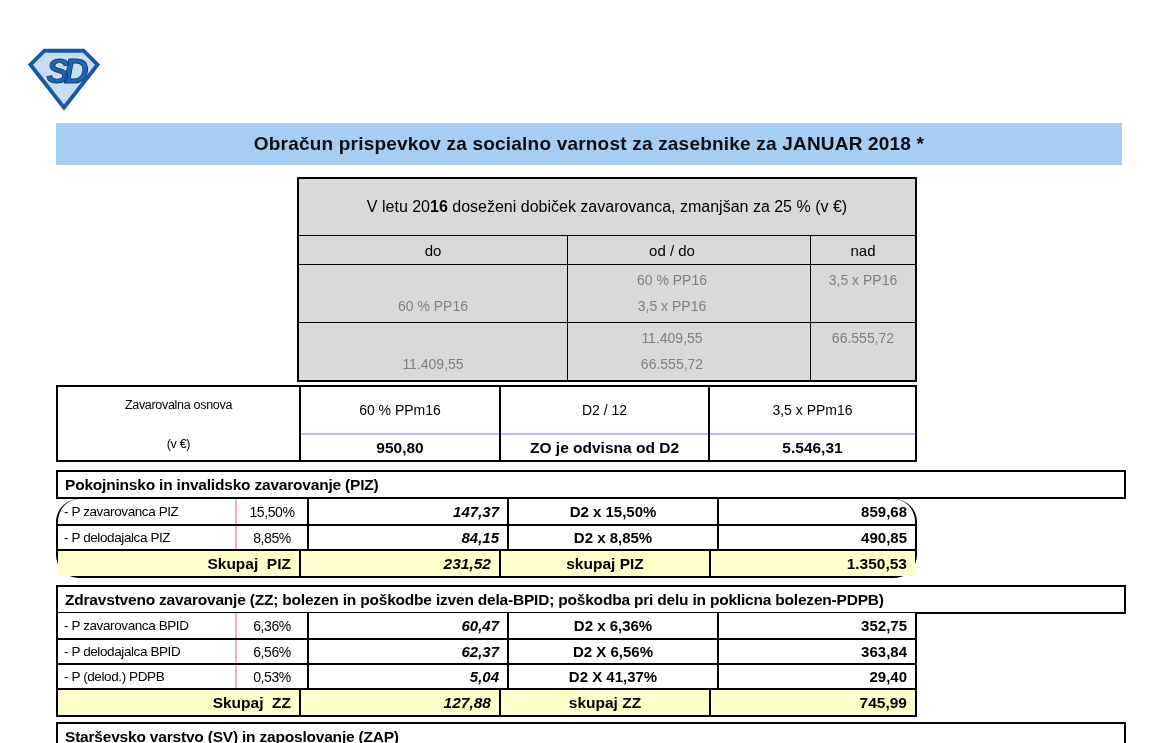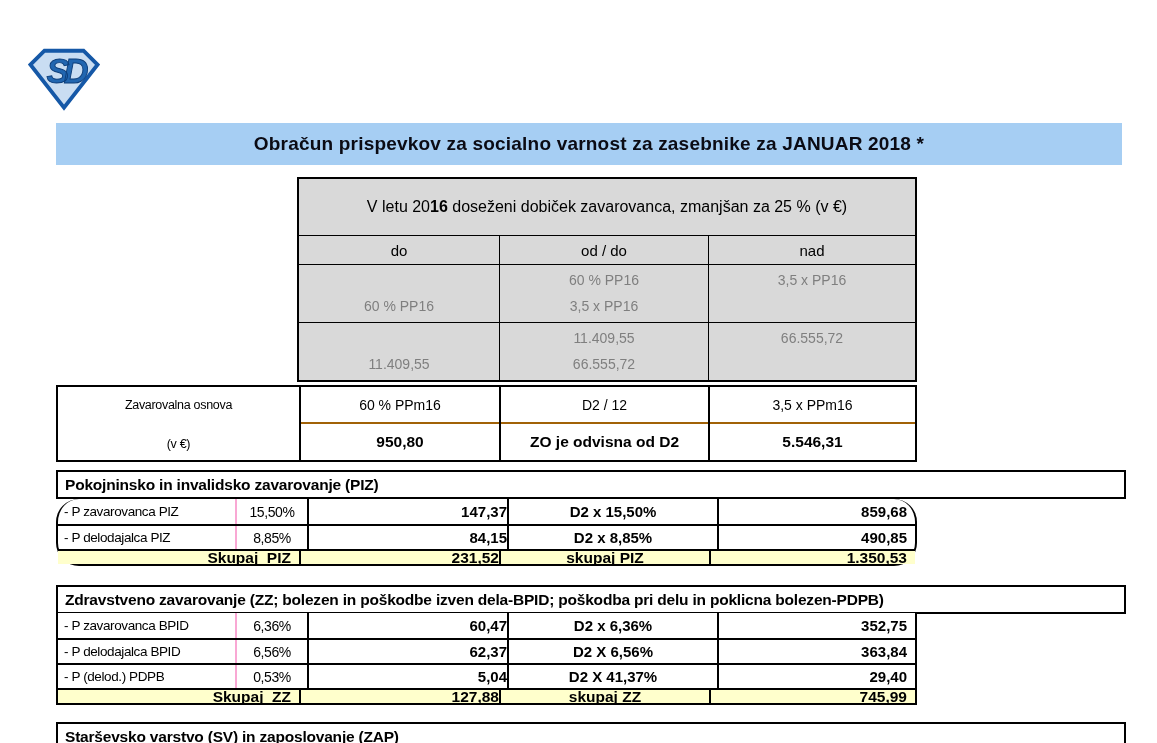--- a/index.html
+++ b/index.html
@@ -19,53 +19,53 @@
 
   .title-bar{position:absolute;left:56px;top:123px;width:1066px;height:42px;
     background:var(--title-bar-bg);display:flex;align-items:center;justify-content:center;}
   .title-bar span{font-size:19px;font-weight:bold;color:#0b0b14;letter-spacing:.2px;}
 
   
   .ut{position:absolute;left:297px;top:177px;width:620px;border:2px solid #000;background:var(--table-gray-bg);}
   .ut-rowA{height:57px;display:flex;align-items:center;justify-content:center;font-size:16px;border-bottom:1px solid #000;}
   .ut-row{display:flex;}
   .ut-row + .ut-row{border-top:1px solid #000;}
-  .ut-cell{display:flex;}
+  .ut-cell{display:flex;margin-left:34px;}
   .ut-c1{width:200px;}
   .ut-c2{width:209px;border-left:1px solid #000;}
   .ut-c3{flex:1;border-left:1px solid #000;}
   .ut-rowB{height:28px;}
   .ut-rowB .ut-cell{align-items:center;justify-content:center;font-size:15px;}
   .ut-rowCD{height:58px;}
   .ut-rowCD .ut-cell{flex-direction:column;align-items:center;color:var(--muted-text);font-size:14px;padding:7px 0 8px;}
   .cell-bottom{justify-content:flex-end;}
   .cell-top{justify-content:flex-start;}
   .cell-between{justify-content:space-between;}
 
   
   .base{position:absolute;left:56px;top:385px;width:861px;height:77px;border:2px solid #000;display:flex;background:#fff;}
   .base-label{width:241px;display:flex;flex-direction:column;justify-content:space-between;align-items:center;
     padding:11px 0 9px;font-size:12.5px;letter-spacing:-.3px;}
   .base-col{display:flex;flex-direction:column;border-left:2px solid #000;}
   .base-col.w1{width:200px;}
   .base-col.w2{width:209px;}
   .base-col.w3{flex:1;}
-  .base-formula{height:37px;display:flex;align-items:center;justify-content:center;font-size:14px;border-bottom:2px solid #a16207;}
+  .base-formula{height:48px;display:flex;align-items:center;justify-content:center;font-size:14px;border-bottom:2px solid #c4b5fd;}
   .base-value{flex:1;display:flex;align-items:center;justify-content:center;font-size:15.5px;font-weight:bold;}
 
   
   .sec-header{position:absolute;left:56px;width:1070px;height:29px;border:2px solid #000;background:#fff;
     display:flex;align-items:center;padding-left:7px;font-size:15.5px;font-weight:bold;letter-spacing:-.2px;}
   .sec-table{position:absolute;left:56px;width:861px;border:2px solid #000;border-top:none;background:#fff;}
   .sec-row{display:flex;height:25px;}
   .sec-row + .sec-row, .sec-total{border-top:2px solid #000;}
-  .sec-total{display:flex;height:15px;background:var(--total-row-bg);font-weight:bold;}
+  .sec-total{display:flex;height:27px;background:var(--total-row-bg);font-weight:bold;}
   .c-label{width:177px;display:flex;align-items:center;padding-left:6px;font-size:13.5px;letter-spacing:-.4px;}
   .c-rate{width:72px;display:flex;align-items:center;justify-content:center;border-left:2px solid #f9a8d4;font-size:14px;letter-spacing:-.4px;}
-  .c-val{width:200px;display:flex;align-items:center;justify-content:flex-end;border-left:2px solid #000;font-size:15px;font-weight:bold;}
+  .c-val{width:200px;display:flex;align-items:center;justify-content:flex-end;padding-right:8px;border-left:2px solid #000;font-size:15px;font-weight:bold;font-style:italic;}
   .c-formula{width:210px;display:flex;align-items:center;justify-content:center;border-left:2px solid #000;font-size:15px;font-weight:bold;}
   .c-val2{flex:1;display:flex;align-items:center;justify-content:flex-end;padding-right:8px;border-left:2px solid #000;font-size:15px;font-weight:bold;}
   .t-label{width:241px;display:flex;align-items:center;justify-content:flex-end;padding-right:8px;font-size:15.5px;}
   .ws-pre{white-space:pre;}
   .sec-total .c-val{font-size:15.5px;}
   .sec-total .c-formula{font-size:15.5px;}
   .sec-total .c-val2{font-size:15.5px;}
 
   .pos-piz-h{top:470px;} .pos-piz-t{top:499px;border-radius:23px;}
   .pos-zz-h{top:585px;}  .pos-zz-t{top:613px;}

